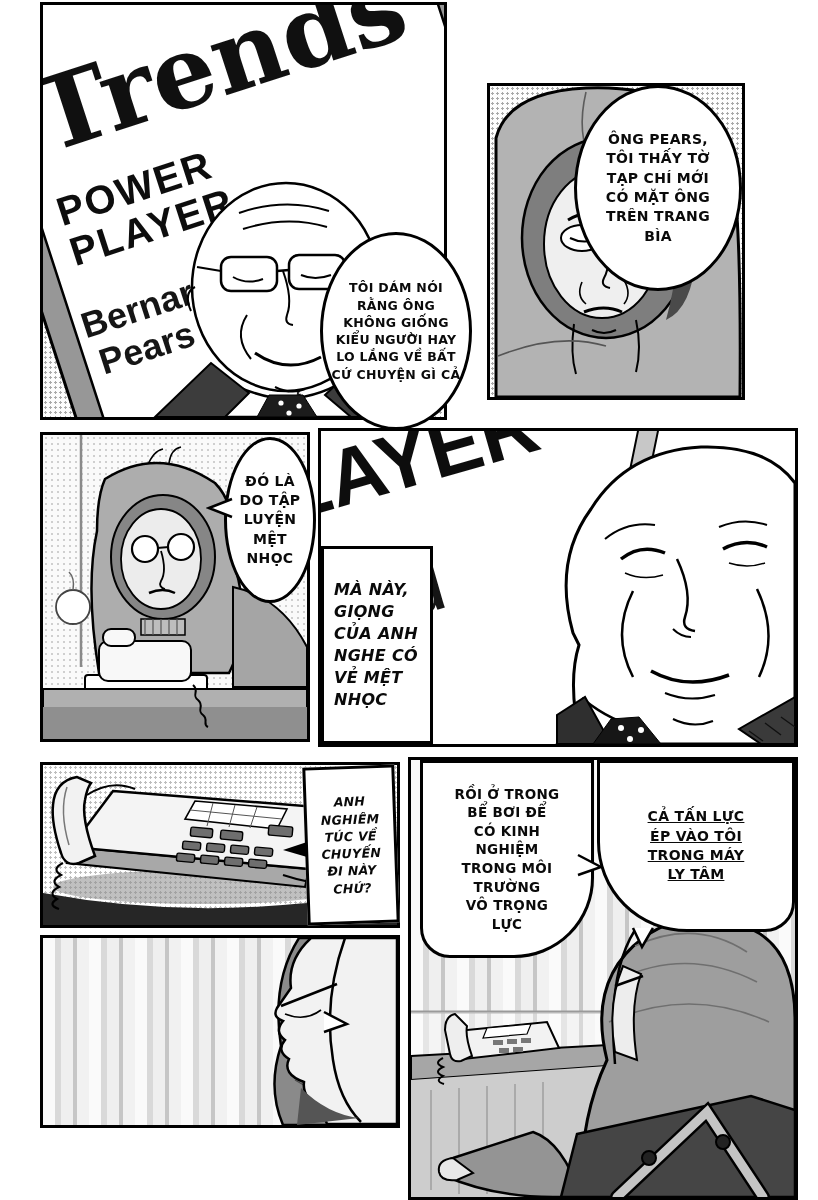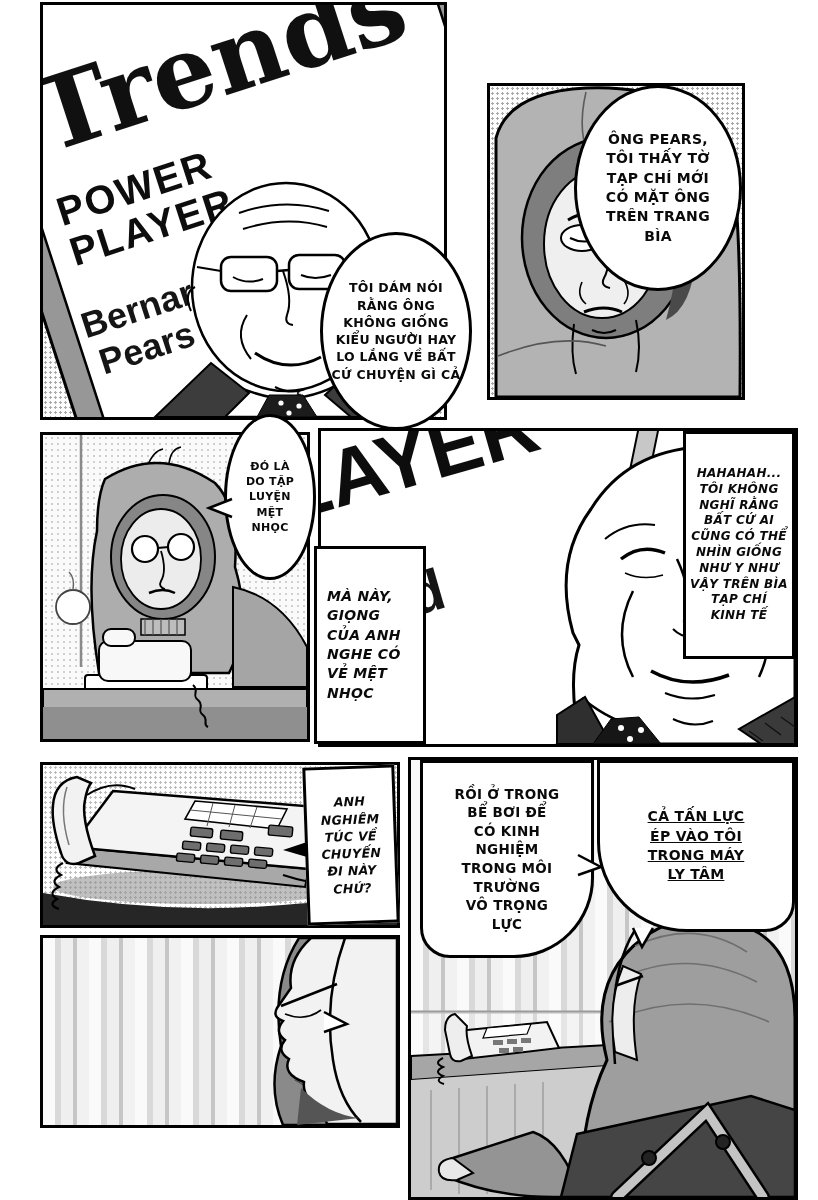--- a/index.html
+++ b/index.html
@@ -245,46 +245,36 @@
 LO LẮNG VỀ BẤT
 CỨ CHUYỆN GÌ CẢ</div>
 
   <div class="bubble oval" style="left:574px;top:85px;width:168px;height:206px;font-size:14px;">ÔNG PEARS,
 TÔI THẤY TỜ
 TẠP CHÍ MỚI
 CÓ MẶT ÔNG
 TRÊN TRANG
 BÌA</div>
 
-  <div class="bubble oval" style="left:224px;top:414px;width:92px;height:166px;font-size:11px;">ĐÓ LÀ
+  <div class="bubble oval" style="left:224px;top:437px;width:92px;height:166px;font-size:14px;">ĐÓ LÀ
 DO TẬP
 LUYỆN
 MỆT
 NHỌC</div>
   <svg class="tail" style="left:206px;top:496px;" width="28" height="24">
     <path d="M26,3 L3,12 L26,21" fill="#fff" stroke="#000" stroke-width="2.5"></path>
     </svg>
 
-  <div class="bubble italic" style="left:314px;top:546px;width:112px;height:198px;font-size:14px;justify-content:flex-start;text-align:left;padding-left:10px;">MÀ NÀY,
+  <div class="bubble italic" style="left:321px;top:546px;width:112px;height:198px;font-size:16px;justify-content:flex-start;text-align:left;padding-left:10px;">MÀ NÀY,
 GIỌNG
 CỦA ANH
 NGHE CÓ
 VẺ MỆT
 NHỌC</div>
 
-  <div class="bubble italic" style="left:683px;top:431px;width:112px;height:228px;font-size:12px;line-height:1.32;">HAHAHAH...
-TÔI KHÔNG
-NGHĨ RẰNG
-BẤT CỨ AI
-CŨNG CÓ THỂ
-NHÌN GIỐNG
-NHƯ Y NHƯ
-VẬY TRÊN BÌA
-TẠP CHÍ
-KINH TẾ</div>
 
   <div class="bubble italic" style="left:305px;top:766px;width:92px;height:158px;font-size:12.5px;transform:rotate(-2deg);">ANH
 NGHIÊM
 TÚC VỀ
 CHUYẾN
 ĐI NÀY
 CHỨ?</div>
   <svg class="tail" style="left:282px;top:838px;" width="26" height="22">
     <polygon points="25,4 1,12 25,19" fill="#000"></polygon>
     </svg>

